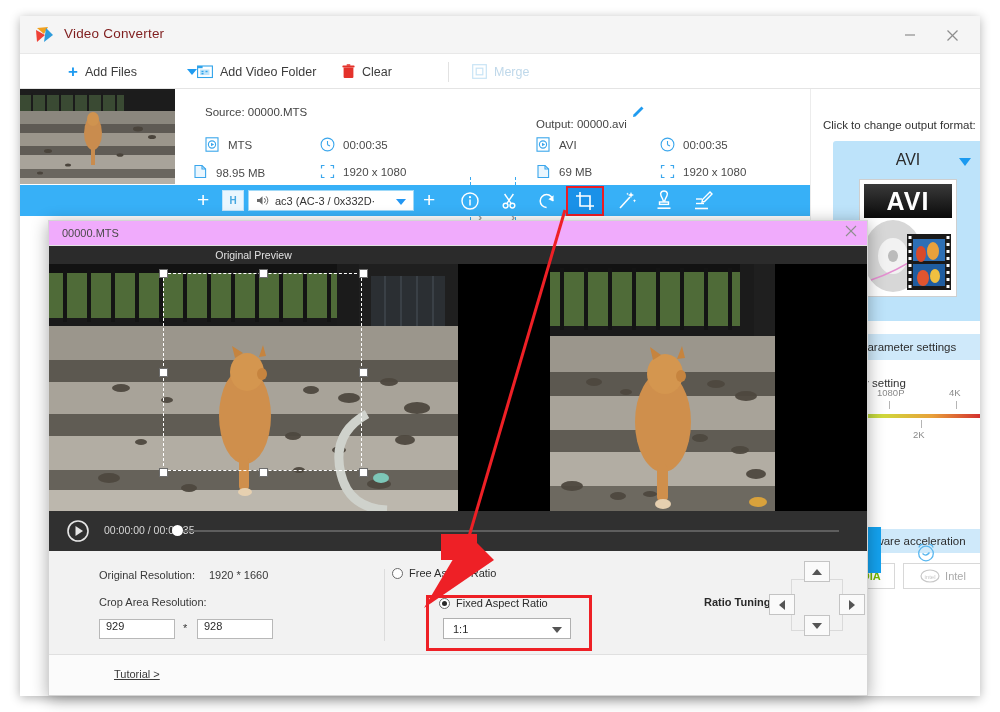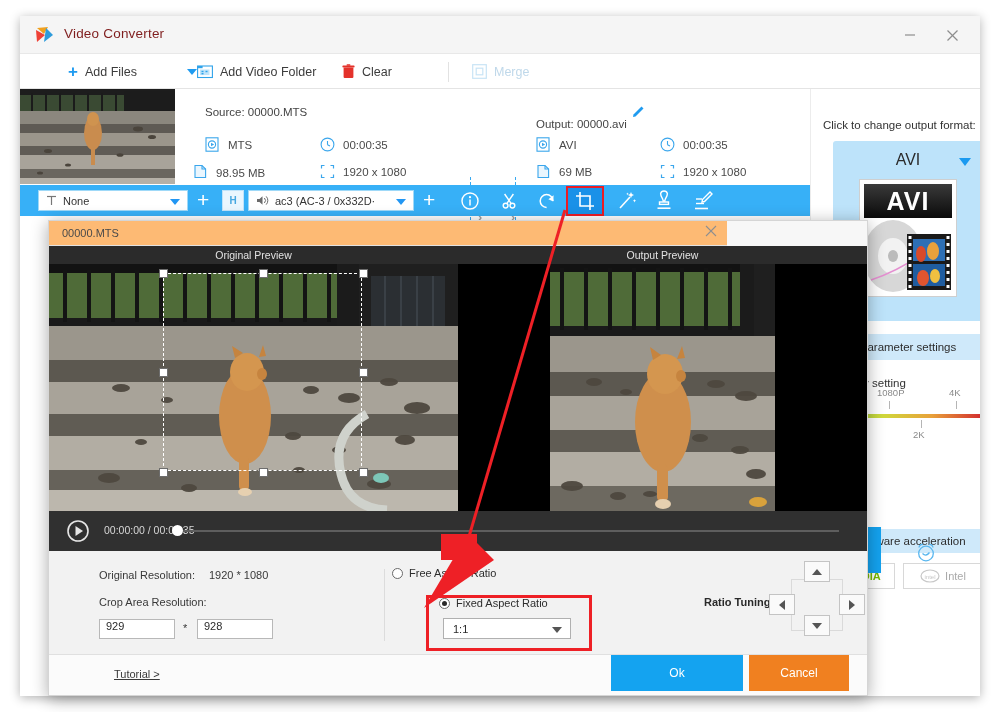--- a/index.html
+++ b/index.html
@@ -257,22 +257,22 @@
   .dialog {
     position: absolute;
     left: 48px; top: 220px;
     width: 820px; height: 476px;
     background: #f7f7f7;
     box-shadow: 0 3px 16px rgba(0,0,0,0.33);
     border: 1px solid #d5d5d5;
   }
   .dlg-title {
     position: absolute; left: 0; top: 0;
-    width: 678px; height: 25px;
-    background: #fdba74; border-bottom: 1px solid #e2e2e2;
+    width: 818px; height: 25px;
+    background: #f0abfc; border-bottom: 1px solid #e2e2e2;
   }
   .dlg-title-text {
     position: absolute; left: 13px; top: 6px;
     font-size: 11px; color: #4a4a4a;
   }
   .dlg-close {
     position: absolute; right: 10px; top: 4px;
     font-size: 13px; color: #8f8f8f;
   }
   .preview-area {
@@ -616,28 +616,20 @@
       <div class="row-close">
         <svg width="13" height="13" viewBox="0 0 13 13">
           <line x1="1.5" y1="1.5" x2="11.5" y2="11.5" stroke="#9a9a9a" stroke-width="1.2"></line>
           <line x1="11.5" y1="1.5" x2="1.5" y2="11.5" stroke="#9a9a9a" stroke-width="1.2"></line>
         </svg>
       </div>
     </div>
 
     <div class="bluebar">
 
-      <div class="sel-box sel-sub">
-        <svg width="13" height="13" viewBox="0 0 13 13" style="margin:0 5px 0 6px">
-          <line x1="2" y1="2.5" x2="11" y2="2.5" stroke="#777" stroke-width="1.2"></line>
-          <line x1="6.5" y1="2.5" x2="6.5" y2="11" stroke="#777" stroke-width="1.2"></line>
-        </svg>
-        <span>None</span>
-        <span class="sel-caret"></span>
-      </div>
       <div class="bb-plus" style="left:177px;">+</div>
       <div class="bb-hbtn">
         <span>H</span>
       </div>
 
       <div class="sel-box sel-aud">
         <svg width="14" height="13" viewBox="0 0 14 13" style="margin:0 5px 0 7px">
           <path d="M1 5 H3.5 L6.5 2.2 V10.8 L3.5 8 H1 Z" fill="#6a6a6a"></path>
           <path d="M8.4 4 A3.6 3.6 0 0 1 8.4 9" fill="none" stroke="#6a6a6a" stroke-width="1"></path>
           <path d="M10.2 2.4 A6 6 0 0 1 10.2 10.6" fill="none" stroke="#6a6a6a" stroke-width="1"></path>
@@ -772,21 +764,20 @@
       <div class="dlg-close">
         <svg width="12" height="12" viewBox="0 0 12 12">
           <line x1="1" y1="1" x2="11" y2="11" stroke="#8f8f8f" stroke-width="1.1"></line>
           <line x1="11" y1="1" x2="1" y2="11" stroke="#8f8f8f" stroke-width="1.1"></line>
         </svg>
       </div>
     </div>
 
     <div class="preview-area">
       <div class="pv-head pv-head-l">Original Preview</div>
-      <div class="pv-head pv-head-r">Output Preview</div>
 
       <div class="pv-left">
         <svg width="409" height="247" viewBox="0 0 409 247">
           <rect width="409" height="247" fill="#4a463f"></rect>
           <rect x="0" y="0" width="409" height="62" fill="#4f6b38"></rect>
           <rect x="0" y="0" width="409" height="9" fill="#121212"></rect>
           <rect x="0" y="54" width="409" height="10" fill="#1a1a1a"></rect>
           <g stroke="#141414" stroke-width="4">
             <line x1="16" y1="6" x2="16" y2="58"></line>
               <line x1="40" y1="6" x2="40" y2="58"></line>
@@ -915,21 +906,21 @@
         <circle cx="12" cy="12" r="10" fill="none" stroke="#e6e6e6" stroke-width="1.6"></circle>
         <path d="M9.5 7 L17 12 L9.5 17 Z" fill="#e6e6e6"></path>
       </svg>
       <div class="ptime">00:00:00  /  00:00:35</div>
       <div class="ptrack"></div>
       <div class="pknob"></div>
     </div>
 
     <div class="settings">
       <div class="lbl" style="left:50px; top:18px;">Original Resolution:</div>
-      <div class="lbl" style="left:160px; top:18px;">1920 * 1080</div>
+      <div class="lbl" style="left:160px; top:18px;">1920 * 1660</div>
       <div class="lbl" style="left:50px; top:45px;">Crop Area Resolution:</div>
 
       <div class="res-in" style="left:50px;">
         <span>929</span>
       </div>
       <div class="lbl" style="left:134px; top:71px;">*</div>
       <div class="res-in" style="left:148px;">
         <span>928</span>
       </div>
 
@@ -960,22 +951,20 @@
       <div class="ft-btn" style="left:720px; top:43px;">
         <span class="tri tri-lf"></span>
       </div>
       <div class="ft-btn" style="left:790px; top:43px;">
         <span class="tri tri-rt"></span>
       </div>
     </div>
 
     <div class="footer">
       <div class="tut">Tutorial &gt;</div>
-      <div class="btn-ok">Ok</div>
-      <div class="btn-cancel">Cancel</div>
     </div>
   </div>
 
   <svg class="annot" viewBox="0 0 1000 712">
     <line x1="565" y1="210" x2="458" y2="574" stroke="#ee2026" stroke-width="3"></line>
     <polygon points="424,608 468,534 494,560" fill="#ee2026"></polygon>
     <polygon points="441,560 477,560 477,534 441,534" fill="#ee2026"></polygon>
   </svg>
 
 </div>

